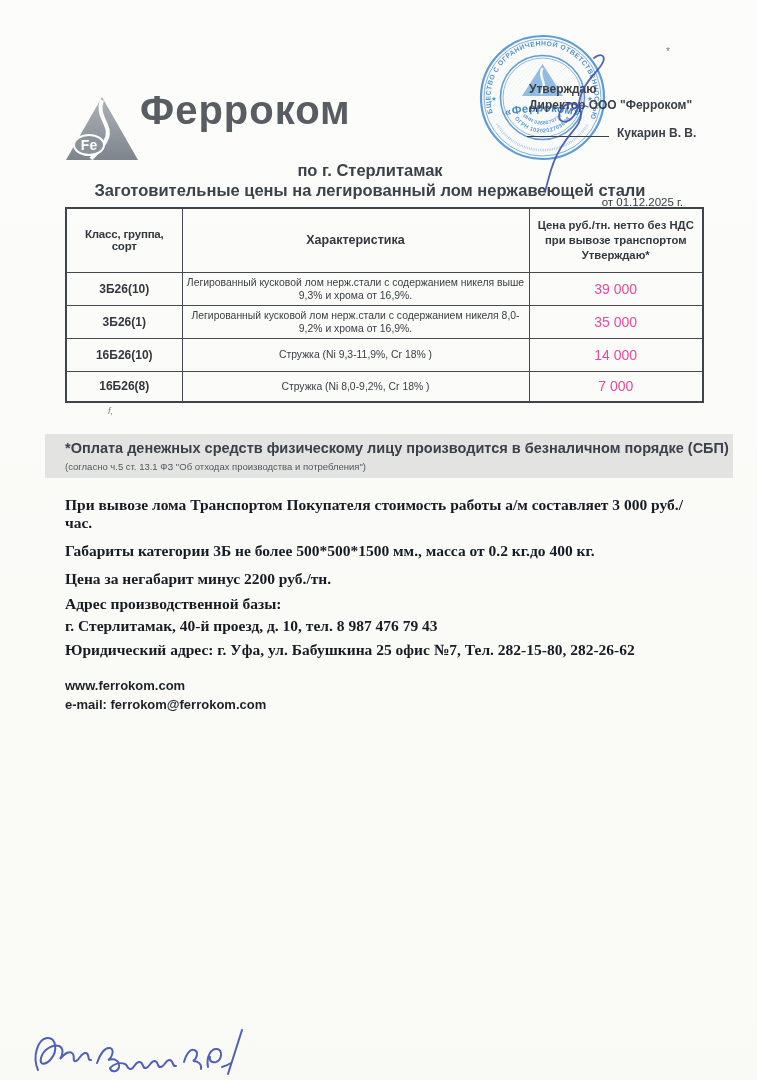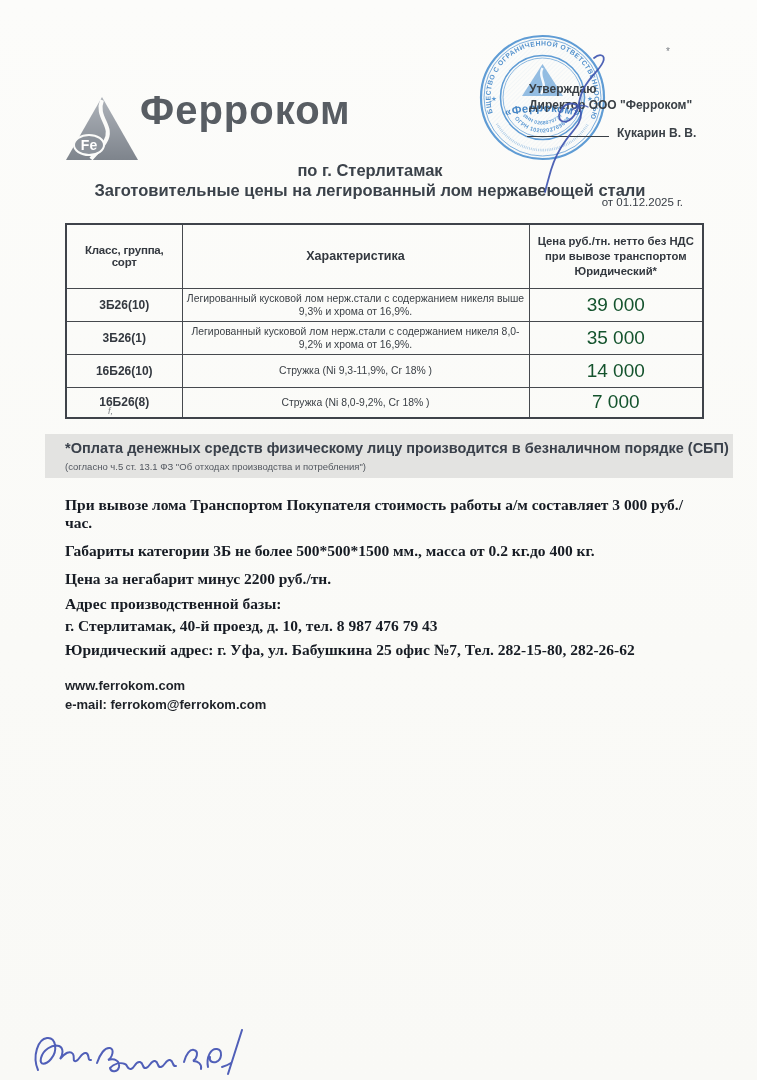--- a/index.html
+++ b/index.html
@@ -21,29 +21,29 @@
   .approval .l2{margin-top:2px;}
   .sig-line{left:527px;top:136px;width:82px;border-bottom:1.4px solid #3a4046;z-index:6;}
   .approver{left:617px;top:126px;font-size:12px;font-weight:bold;color:#3a4046;z-index:6;}
 
   
   .doc-title{left:0;top:160px;width:740px;text-align:center;z-index:4;
     font-size:16.5px;font-weight:bold;color:#3b424a;line-height:20px;}
   .date-label{right:74px;top:196px;font-size:11.5px;font-weight:normal;color:#363c44;z-index:4;}
 
   
-  table.price{position:absolute;left:65px;top:223px;border-collapse:collapse;table-layout:fixed;z-index:3;background:transparent;padding-left:27px;}
+  table.price{position:absolute;left:65px;top:207px;border-collapse:collapse;table-layout:fixed;z-index:3;background:transparent;padding-left:27px;}
   table.price td,table.price th{border:1px solid #46494e;text-align:center;vertical-align:middle;padding:1px 4px;}
   table.price{border:2px solid #3f434a;}
   th.h1{font-size:11.5px;font-weight:bold;letter-spacing:-0.2px;}
   th.h2{font-size:12.5px;font-weight:bold;}
   th.h3{font-size:11.3px;font-weight:bold;line-height:15px;}
   td.grade{font-size:12px;font-weight:bold;}
   td.descr{font-size:10.4px;color:#3b4046;line-height:13px;padding:1px 10px;}
-  td.price-val{font-size:19px;color:#14532d;}
+  td.price-val{font-size:14px;color:#ec4899;}
   tr.hdr{height:64px;} tr.r1,tr.r2,tr.r3{height:33px;} tr.r4{height:31px;}
 
   
   .note-band{left:45px;top:434px;width:688px;height:44px;background:#e3e3e1;z-index:2;}
   .note-main{left:65px;top:440px;font-size:14.5px;font-weight:bold;color:#3a414b;z-index:3;}
   .note-sub{left:65px;top:461px;font-size:9.5px;color:#51565e;z-index:3;}
 
   
   .terms{left:65px;top:496px;width:645px;font-family:"Liberation Serif",serif;
     font-weight:bold;color:#171c24;font-size:15.5px;}
@@ -141,21 +141,21 @@
       <col style="width:347px">
       <col style="width:174px">
     </colgroup>
   <tbody>
       <tr class="hdr">
     <th class="h1">Класс, группа, сорт</th>
     <th class="h2">Характеристика</th>
     <th class="h3">
       <span style="display:block">Цена руб./тн. нетто без НДС</span>
       <span style="display:block">при вывозе транспортом</span>
-      <span style="display:block">Юридический*</span>
+      <span style="display:block">Утверждаю*</span>
     </th>
   </tr>
   <tr class="r1">
     <td class="grade">3Б26(10)</td>
     <td class="descr">Легированный кусковой лом нерж.стали с содержанием никеля выше 9,3% и хрома от 16,9%.</td>
     <td class="price-val">39 000</td>
   </tr>
   <tr class="r2">
     <td class="grade">3Б26(1)</td>
     <td class="descr">Легированный кусковой лом нерж.стали с содержанием никеля 8,0-9,2% и хрома от 16,9%.</td>

